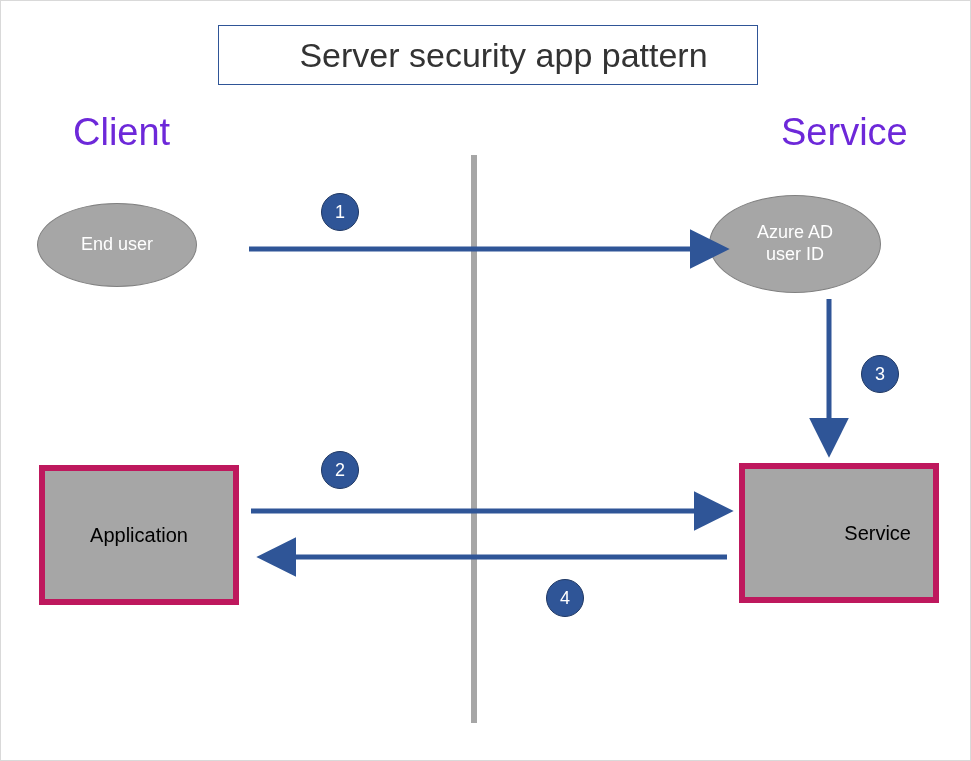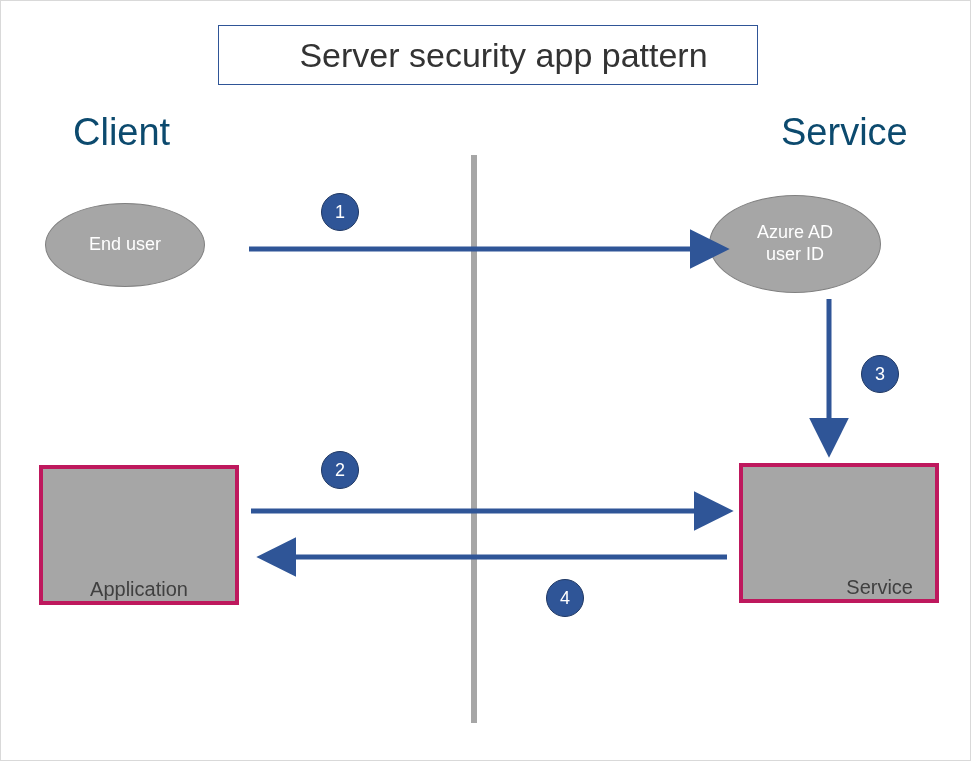--- a/index.html
+++ b/index.html
@@ -28,43 +28,43 @@
     align-items: center;
     justify-content: center;
     font-size: 34px;
     color: #333;
     background: #ffffff;
     padding-left: 31px;
   }
   .region-label {
     position: absolute;
     font-size: 38px;
-    color: #0c4a6e;
+    color: #6d28d9;
   }
   .node-ellipse {
     position: absolute;
     background: #a6a6a6;
     color: #ffffff;
     border: 1px solid #808080;
     border-radius: 50%;
     display: flex;
     align-items: center;
     justify-content: center;
     text-align: center;
     font-size: 18px;
     line-height: 1.2;
     box-sizing: border-box;
   }
   .node-rect {
     position: absolute;
     background: #a6a6a6;
-    color: #404040;
-    border: 4px solid #be185d;
+    color: #000000;
+    border: 6px solid #be185d;
     display: flex;
-    align-items: flex-end;
+    align-items: center;
     justify-content: center;
     text-align: center;
     font-size: 20px;
     box-sizing: border-box;
   }
   .node-rect.service {
     justify-content: flex-end;
     padding-right: 22px;
   }
   .divider {
@@ -97,21 +97,21 @@
 <body>
 
 <div class="canvas">
 
   <div class="title-box">Server security app pattern</div>
 
   <div class="region-label" style="left:72px; top:110px;">Client</div>
 
   <div class="region-label" style="left:780px; top:110px;">Service</div>
 
-  <div class="node-ellipse" style="left:44px; top:202px; width:160px; height:84px;">
+  <div class="node-ellipse" style="left:36px; top:202px; width:160px; height:84px;">
     <span>End user</span>
   </div>
 
   <div class="node-ellipse" style="left:708px; top:194px; width:172px; height:98px; white-space:pre-line;">
     <span>Azure AD
 user ID</span>
   </div>
 
   <div class="node-rect" style="left:38px; top:464px; width:200px; height:140px;">
     <span>Application</span>

